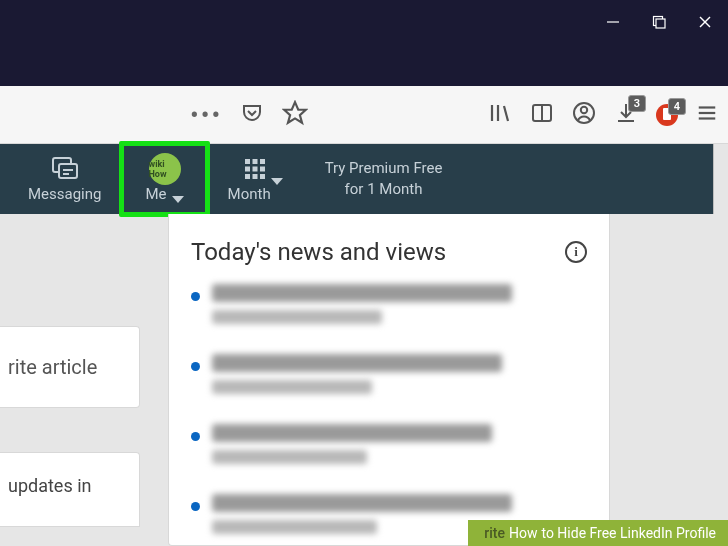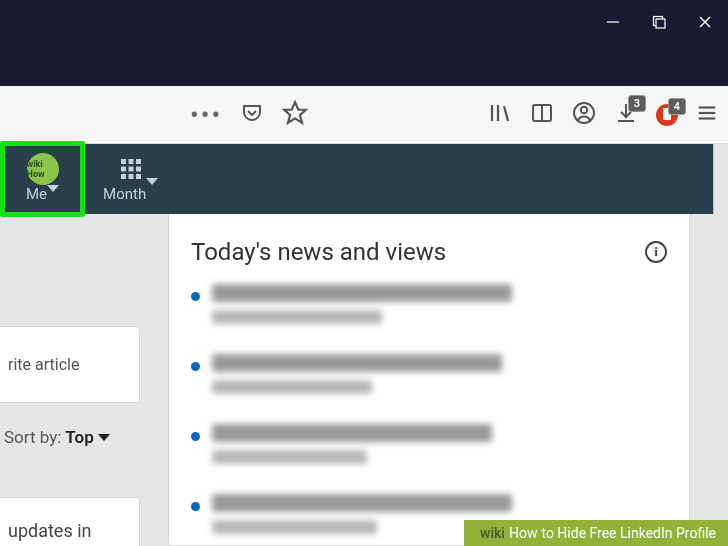--- a/index.html
+++ b/index.html
@@ -24,35 +24,35 @@
 .nav-scroll { position: absolute; right: 2px; top: 2px; width: 10px; height: 22px; background: #9b9b9b; border-radius: 3px; }
 
 .nav-item { display: flex; flex-direction: column; align-items: center; justify-content: center; padding: 0 18px; gap: 3px; font-size: 15px; }
 .nav-item.first { padding-left: 28px; }
 .nav-item .nav-icon { height: 26px; display: flex; align-items: center; }
 .nav-item .label { white-space: nowrap; }
 
 .nav-me { position: relative; padding: 0 26px; }
 .nav-me .highlight { position: absolute; inset: -3px 0 -3px 0; border: 5px solid #15e015; border-radius: 2px; pointer-events: none; }
 .nav-me .avatar { width: 32px; height: 32px; border-radius: 50%; background: #8bc34a; display: flex; align-items: center; justify-content: center; font-size: 9px; font-weight: 700; color: #315022; }
-.nav-me .row { display: flex; align-items: flex-start; }
+.nav-me .row { display: flex; align-items: flex-end; gap: 5px; }
 
 .caret { width: 0; height: 0; border-left: 6px solid transparent; border-right: 6px solid transparent; border-top: 7px solid #c7d1d8; }
 
 .premium { display: flex; align-items: center; justify-content: center; padding: 0 24px; font-size: 15px; line-height: 1.4; text-align: center; }
 
 .content { position: relative; height: 332px; }
 
 .left-col { position: absolute; left: 0; top: 0; width: 140px; }
-.write-card { background: #fff; border: 1px solid #d8d8d8; border-left: none; border-radius: 0 4px 4px 0; padding: 28px 14px 28px 8px; margin-top: 112px; font-size: 16px; color: #555; }
+.write-card { background: #fff; border: 1px solid #d8d8d8; border-left: none; border-radius: 0 4px 4px 0; padding: 28px 14px 28px 8px; margin-top: 112px; font-size: 20px; color: #555; }
 .sort-row { margin-top: 18px; padding: 6px 4px; font-size: 17px; color: #555; display: flex; align-items: center; gap: 4px; }
 .sort-row .strong { color: #222; font-weight: 600; }
 .updates-card { background: #fff; border: 1px solid #d8d8d8; border-left: none; border-radius: 0 4px 0 0; padding: 22px 10px 30px 8px; margin-top: 44px; font-size: 18px; color: #444; }
 
-.news-card { position: absolute; left: 168px; top: 0; width: 522px; height: 100%; background: #fff; border: 1px solid #d8d8d8; border-top: none; border-radius: 0 0 4px 4px; padding: 24px 22px 10px 22px; }
+.news-card { position: absolute; left: 168px; top: 0; width: 442px; height: 100%; background: #fff; border: 1px solid #d8d8d8; border-top: none; border-radius: 0 0 4px 4px; padding: 24px 22px 10px 22px; }
 .news-head { display: flex; align-items: center; justify-content: space-between; margin-bottom: 18px; }
 .news-title { font-size: 24px; color: #333; font-weight: 400; }
 .info-circle { width: 22px; height: 22px; border: 2px solid #444; border-radius: 50%; display: flex; align-items: center; justify-content: center; font-size: 13px; font-weight: 700; font-family: Georgia, serif; color: #444; }
 
 .news-item { display: flex; gap: 12px; margin-bottom: 22px; }
 .bullet { width: 9px; height: 9px; background: #0a66c2; border-radius: 50%; margin-top: 8px; flex-shrink: 0; }
 .blur-line { background: #9a9a9a; border-radius: 3px; filter: blur(3px); margin-bottom: 8px; }
 .blur-title { height: 18px; }
 .blur-sub { height: 14px; background: #b8b8b8; }
 
@@ -136,20 +136,31 @@
       <svg width="22" height="22" viewBox="0 0 24 24" stroke="#555" stroke-width="2.4">
           <line x1="3" y1="6" x2="21" y2="6"></line>
           <line x1="3" y1="12" x2="21" y2="12"></line>
           <line x1="3" y1="18" x2="21" y2="18"></line>
         </svg>
     </span>
   </div>
 </div>
 
 <div class="linkedin-nav">
+  <div class="nav-item first">
+    <span class="nav-icon">
+      <svg width="28" height="26" viewBox="0 0 28 26" fill="none" stroke="#c7d1d8" stroke-width="2">
+          <rect x="2" y="2" width="18" height="14" rx="2"></rect>
+          <rect x="8" y="8" width="18" height="14" rx="2" fill="#283e4a"></rect>
+          <line x1="12" y1="14" x2="22" y2="14"></line>
+          <line x1="12" y1="18" x2="18" y2="18"></line>
+        </svg>
+    </span>
+    <span class="label">Messaging</span>
+  </div>
   <div class="nav-item nav-me">
     <div class="highlight"></div>
     <span class="nav-icon">
       <div class="avatar">wiki
 How</div>
     </span>
     <span class="row">
       <span class="label">Me</span>
       <span class="caret"></span>
     </span>
@@ -166,33 +177,34 @@
           <rect x="1" y="16" width="5" height="5"></rect>
           <rect x="8.5" y="16" width="5" height="5"></rect>
           <rect x="16" y="16" width="5" height="5"></rect>
         </svg>
     </span>
     <span class="row">
       <span class="label">Month</span>
       <span class="caret"></span>
     </span>
   </div>
+  <div class="premium">
+    <div>
+      <div>Try Premium Free</div>
+      <div>for 1 Month</div>
+    </div>
+  </div>
   <div class="nav-scroll"></div>
 </div>
 
 <div class="content">
 
   <div class="left-col">
     <div class="write-card">
       <span>rite article</span>
-    </div>
-    <div class="sort-row">
-      <span>Sort by:</span>
-      <span class="strong">Top</span>
-      <span class="caret" style="border-top-color:#222"></span>
     </div>
     <div class="updates-card">
       <span>updates in</span>
     </div>
   </div>
 
   <div class="news-card">
     <div class="news-head">
       <div class="news-title">Today's news and views</div>
       <div class="info-circle">i</div>
@@ -221,17 +233,17 @@
     <div class="news-item" style="margin-bottom:0">
       <div class="bullet"></div>
       <div style="flex:1">
         <div class="blur-line blur-title" style="width:300px"></div>
         <div class="blur-line blur-sub" style="width:165px"></div>
       </div>
     </div>
   </div>
 
   <div class="watermark">
-    <span class="wiki">wiki</span>
+    <span class="wiki">rite</span>
       <span>How</span>
       <span> to Hide Free LinkedIn Profile</span>
   </div>
 </div>
 
 </body></html>

